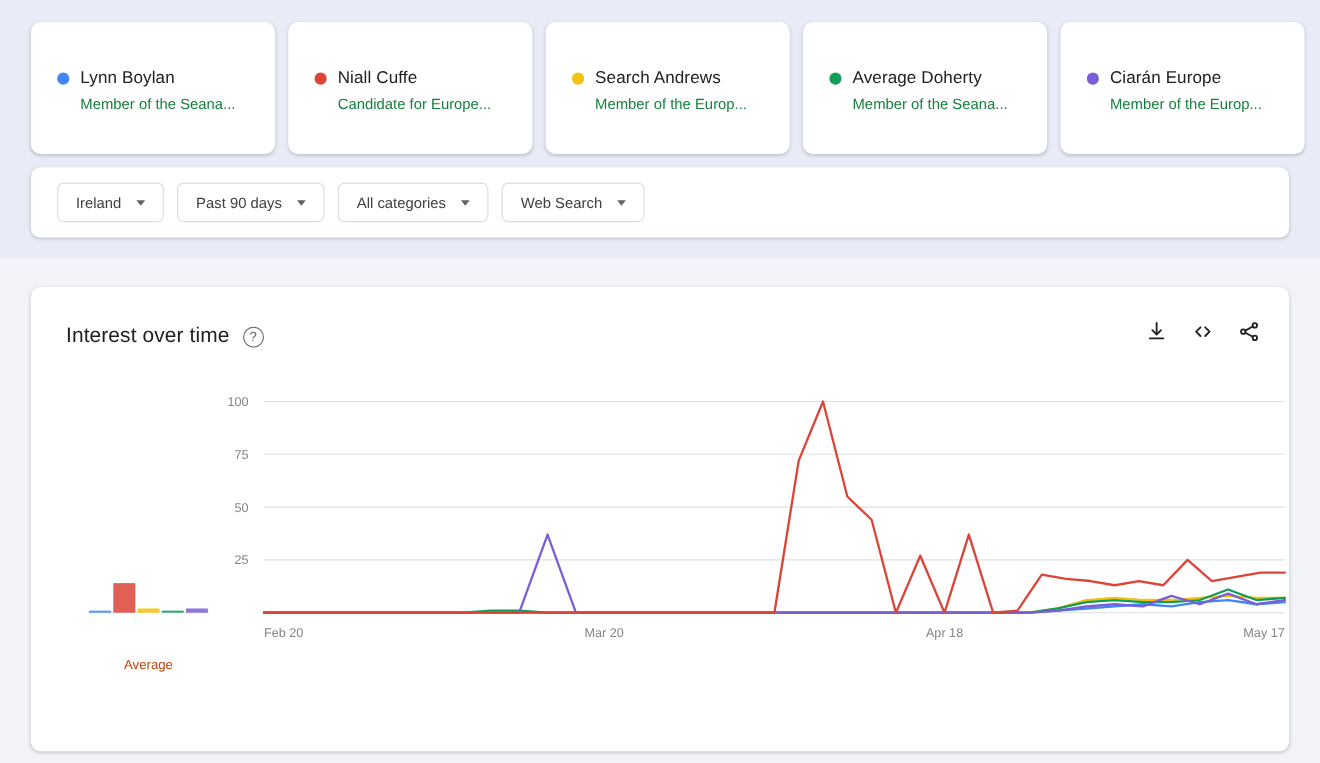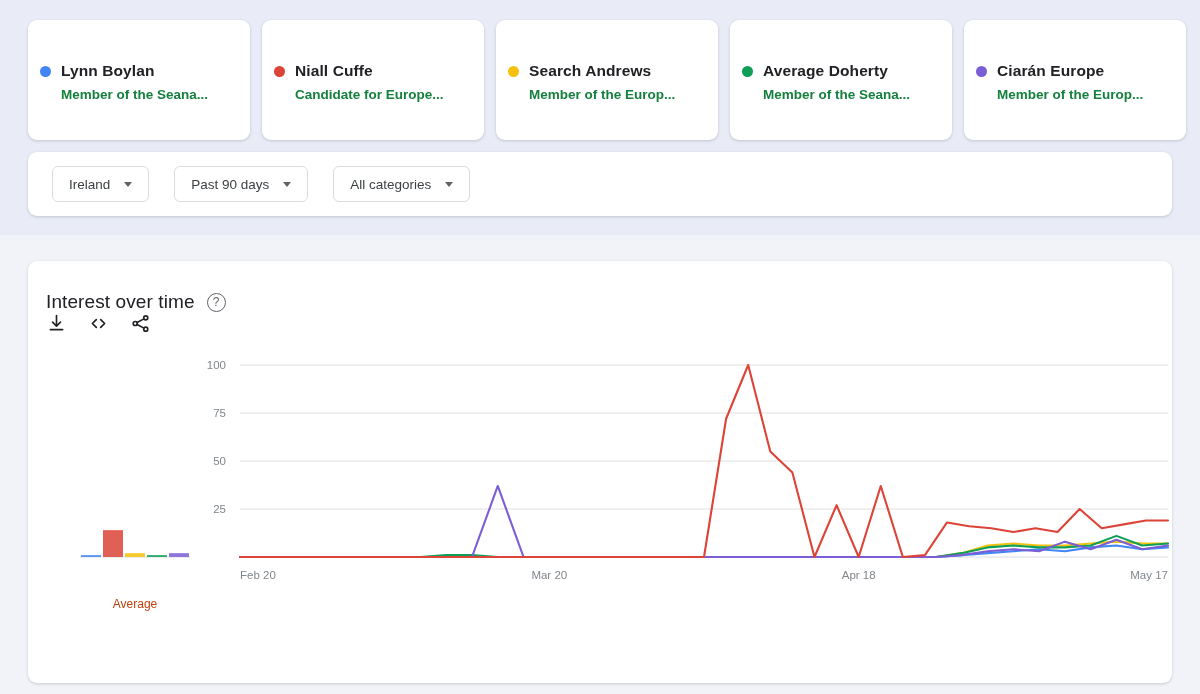--- a/index.html
+++ b/index.html
@@ -20,42 +20,41 @@
 
   
   .cards-row {
     position: absolute; top: 20px; left: 28px;
     display: flex; gap: 12px;
   }
   .entity-card {
     width: 222px; height: 120px;
     background: #ffffff; border-radius: 9px;
     box-shadow: 0 1px 2px rgba(60,64,67,.12), 0 1px 3px 1px rgba(60,64,67,.07);
-    padding: 42px 16px 0 12px;
+    padding: 42px 16px 0 24px;
     overflow: hidden;
-    font-weight: bold;
   }
   .entity-title-row { display: flex; align-items: center; gap: 10px; }
   .dot { width: 11px; height: 11px; border-radius: 50%; flex: 0 0 auto; }
   .entity-name {
     font-size: 15.5px; color: #202124; letter-spacing: .1px;
     white-space: nowrap;
   }
   .entity-desc {
     margin-top: 7px; margin-left: 21px;
     font-size: 13.5px; color: #15803d; white-space: nowrap;
   }
 
   
   .filter-bar {
     position: absolute; top: 152px; left: 28px;
     width: 1144px; height: 64px;
     background: #ffffff; border-radius: 9px;
     box-shadow: 0 1px 2px rgba(60,64,67,.12), 0 1px 3px 1px rgba(60,64,67,.07);
-    display: flex; align-items: center; gap: 25px;
+    display: flex; align-items: center; gap: 12px;
     padding-left: 24px;
   }
   .filter-chip {
     height: 36px; padding: 0 16px;
     border: 1px solid #dadce0; border-radius: 6px;
     background: #fff;
     display: flex; align-items: center; gap: 14px;
     font-size: 13.5px; color: #3c4043; white-space: nowrap;
     cursor: pointer;
   }
@@ -67,22 +66,22 @@
   }
 
   
   .chart-card {
     position: absolute; top: 261px; left: 28px;
     width: 1144px; height: 422px;
     background: #ffffff; border-radius: 9px;
     box-shadow: 0 1px 2px rgba(60,64,67,.12), 0 1px 3px 1px rgba(60,64,67,.07);
   }
   .chart-header {
-    position: absolute; top: 30px; left: 18px; right: 26px;
-    display: flex; align-items: flex-start; justify-content: space-between; flex-direction: column;
+    position: absolute; top: 30px; left: 32px; right: 26px;
+    display: flex; align-items: flex-end; justify-content: space-between;
   }
   .chart-title-wrap { display: flex; align-items: center; gap: 12px; }
   .chart-title { font-size: 19px; color: #202124; letter-spacing: .1px; }
   .help-icon {
     width: 19px; height: 19px; border-radius: 50%;
     border: 1.4px solid #5f6368; color: #5f6368;
     font-size: 12px; line-height: 16px; text-align: center;
     cursor: pointer;
   }
   .chart-actions { display: flex; align-items: center; gap: 20px; }
@@ -145,20 +144,24 @@
       <div class="filter-chip">
         <span>Ireland</span>
         <span class="caret"></span>
       </div>
       <div class="filter-chip">
         <span>Past 90 days</span>
         <span class="caret"></span>
       </div>
       <div class="filter-chip">
         <span>All categories</span>
+        <span class="caret"></span>
+      </div>
+      <div class="filter-chip">
+        <span>Web Search</span>
         <span class="caret"></span>
       </div>
     </div>
 
   <div class="chart-card">
     <div class="chart-header">
       <div class="chart-title-wrap">
         <span class="chart-title">Interest over time</span>
         <span class="help-icon">?</span>
       </div>

